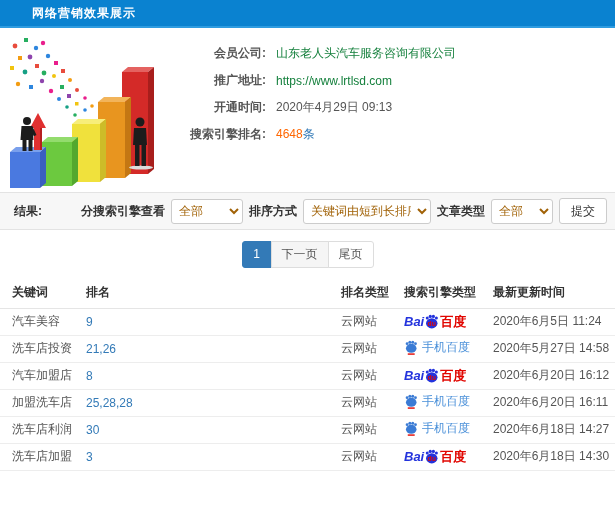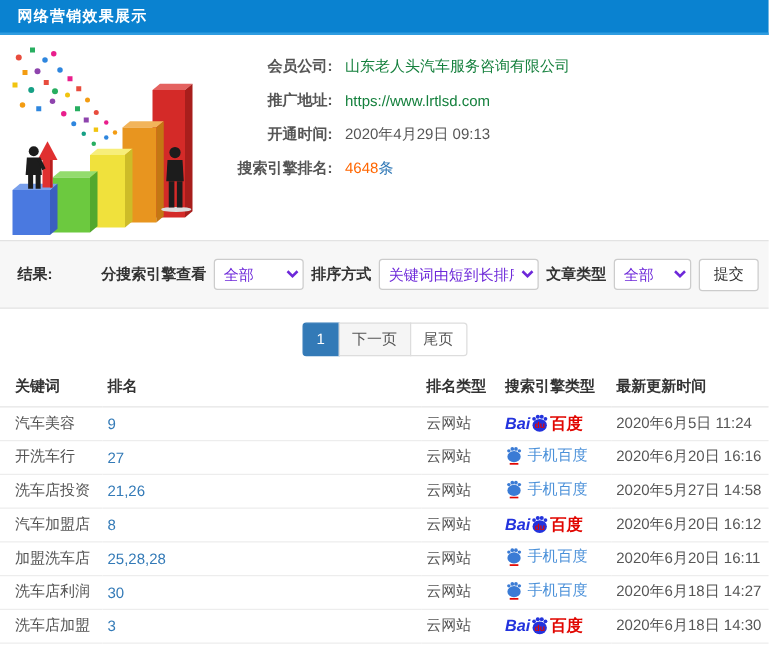--- a/index.html
+++ b/index.html
@@ -1,42 +1,42 @@
 <!DOCTYPE html>
 <html><head>
 <meta charset="utf-8">
 <style>
   * { margin:0; padding:0; box-sizing:border-box; }
   html,body { width:615px; height:520px; overflow:hidden; background:#fff;
     font-family:"Liberation Sans","DejaVu Sans",sans-serif; font-size:12px; color:#555; }
 
   
   .titlebar { height:28px; background:#0a82d0; border-bottom:2px solid #2f9ce0;
-    display:flex; align-items:center; padding-left:14px; }
+    display:flex; align-items:center; padding-left:32px; }
   .titlebar .title { color:#fff; font-size:12px; font-weight:bold; letter-spacing:1px; }
 
   
   .info-panel { height:164px; display:flex; background:#fff; }
   .illustration { width:178px; height:164px; flex:0 0 178px; }
   .info-list { padding-top:12px; }
   .info-row { display:flex; align-items:center; height:27px; }
   .info-label { width:88px; text-align:right; font-weight:bold; color:#555; }
   .info-value { margin-left:10px; color:#555; }
   a.link { color:#15803d; text-decoration:none; cursor:pointer; }
   .count-num { color:#ff6600; }
   .count-unit { color:#337ab7; }
 
   
-  .filterbar { height:55px; background:#f7f7f7; border-top:1px solid #e3e3e3;
+  .filterbar { height:38px; background:#f7f7f7; border-top:1px solid #e3e3e3;
     border-bottom:1px solid #e3e3e3; display:flex; align-items:center; padding:0 8px 0 14px; }
   .filterbar .result-label { font-weight:bold; color:#333; }
   .filter-controls { margin-left:auto; display:flex; align-items:center; gap:6px; }
   .filter-controls .flabel { font-weight:bold; color:#333; white-space:nowrap; }
   select.fselect { height:25px; border:1px solid #ccc; border-radius:3px; background:#fff;
-    color:#6d28d9; font-size:12px; font-family:inherit; padding:2px 3px; }
+    color:#a16207; font-size:12px; font-family:inherit; padding:2px 3px; }
   .submit-btn { height:26px; padding:0 11px; border:1px solid #ccc; border-radius:3px;
     background:#fff; color:#333; font-size:12px; font-family:inherit; cursor:pointer; }
 
   
   .pagination-wrap { height:48px; display:flex; align-items:center; justify-content:center; }
   .pagination { display:flex; }
   .page-btn { min-width:30px; height:27px; display:flex; align-items:center; justify-content:center;
     padding:0 10px; border:1px solid #ddd; background:#fff; color:#555; cursor:pointer;
     margin-left:-1px; font-size:12px; }
   .page-btn.first { border-radius:3px 0 0 3px; margin-left:0; }
@@ -237,40 +237,20 @@
           <ellipse cx="6.2" cy="7.4" rx="4.6" ry="4.1" fill="#2333dd"></ellipse>
           <text x="6.2" y="9.4" font-size="5.5" font-weight="bold" fill="#e10601" text-anchor="middle" font-family="Liberation Sans, sans-serif">du</text>
         </svg>
         <span class="bd-cn">百度</span>
       </span>
       
     </td>
     <td>2020年6月5日 11:24</td>
   </tr>
       <tr>
-    <td>开洗车行</td>
-    <td><a class="rank-link">27</a></td>
-    <td>云网站</td>
-    <td>
-      
-      <span class="bd-mobile">
-        <svg class="paw" width="14" height="15" viewBox="0 0 12 13">
-          <circle cx="2.6" cy="3.2" r="1.2" fill="#3a7bd5"></circle>
-              <circle cx="5" cy="1.9" r="1.3" fill="#3a7bd5"></circle>
-          <circle cx="7.5" cy="1.9" r="1.3" fill="#3a7bd5"></circle>
-              <circle cx="9.9" cy="3.2" r="1.2" fill="#3a7bd5"></circle>
-          <ellipse cx="6.2" cy="7.2" rx="4.6" ry="3.9" fill="#3a7bd5"></ellipse>
-          <rect x="3.2" y="11.6" width="6" height="1.2" fill="#e10601"></rect>
-        </svg>
-        <span>手机百度</span>
-      </span>
-    </td>
-    <td>2020年6月20日 16:16</td>
-  </tr>
-      <tr>
     <td>洗车店投资</td>
     <td><a class="rank-link">21,26</a></td>
     <td>云网站</td>
     <td>
       
       <span class="bd-mobile">
         <svg class="paw" width="14" height="15" viewBox="0 0 12 13">
           <circle cx="2.6" cy="3.2" r="1.2" fill="#3a7bd5"></circle>
               <circle cx="5" cy="1.9" r="1.3" fill="#3a7bd5"></circle>
           <circle cx="7.5" cy="1.9" r="1.3" fill="#3a7bd5"></circle>

